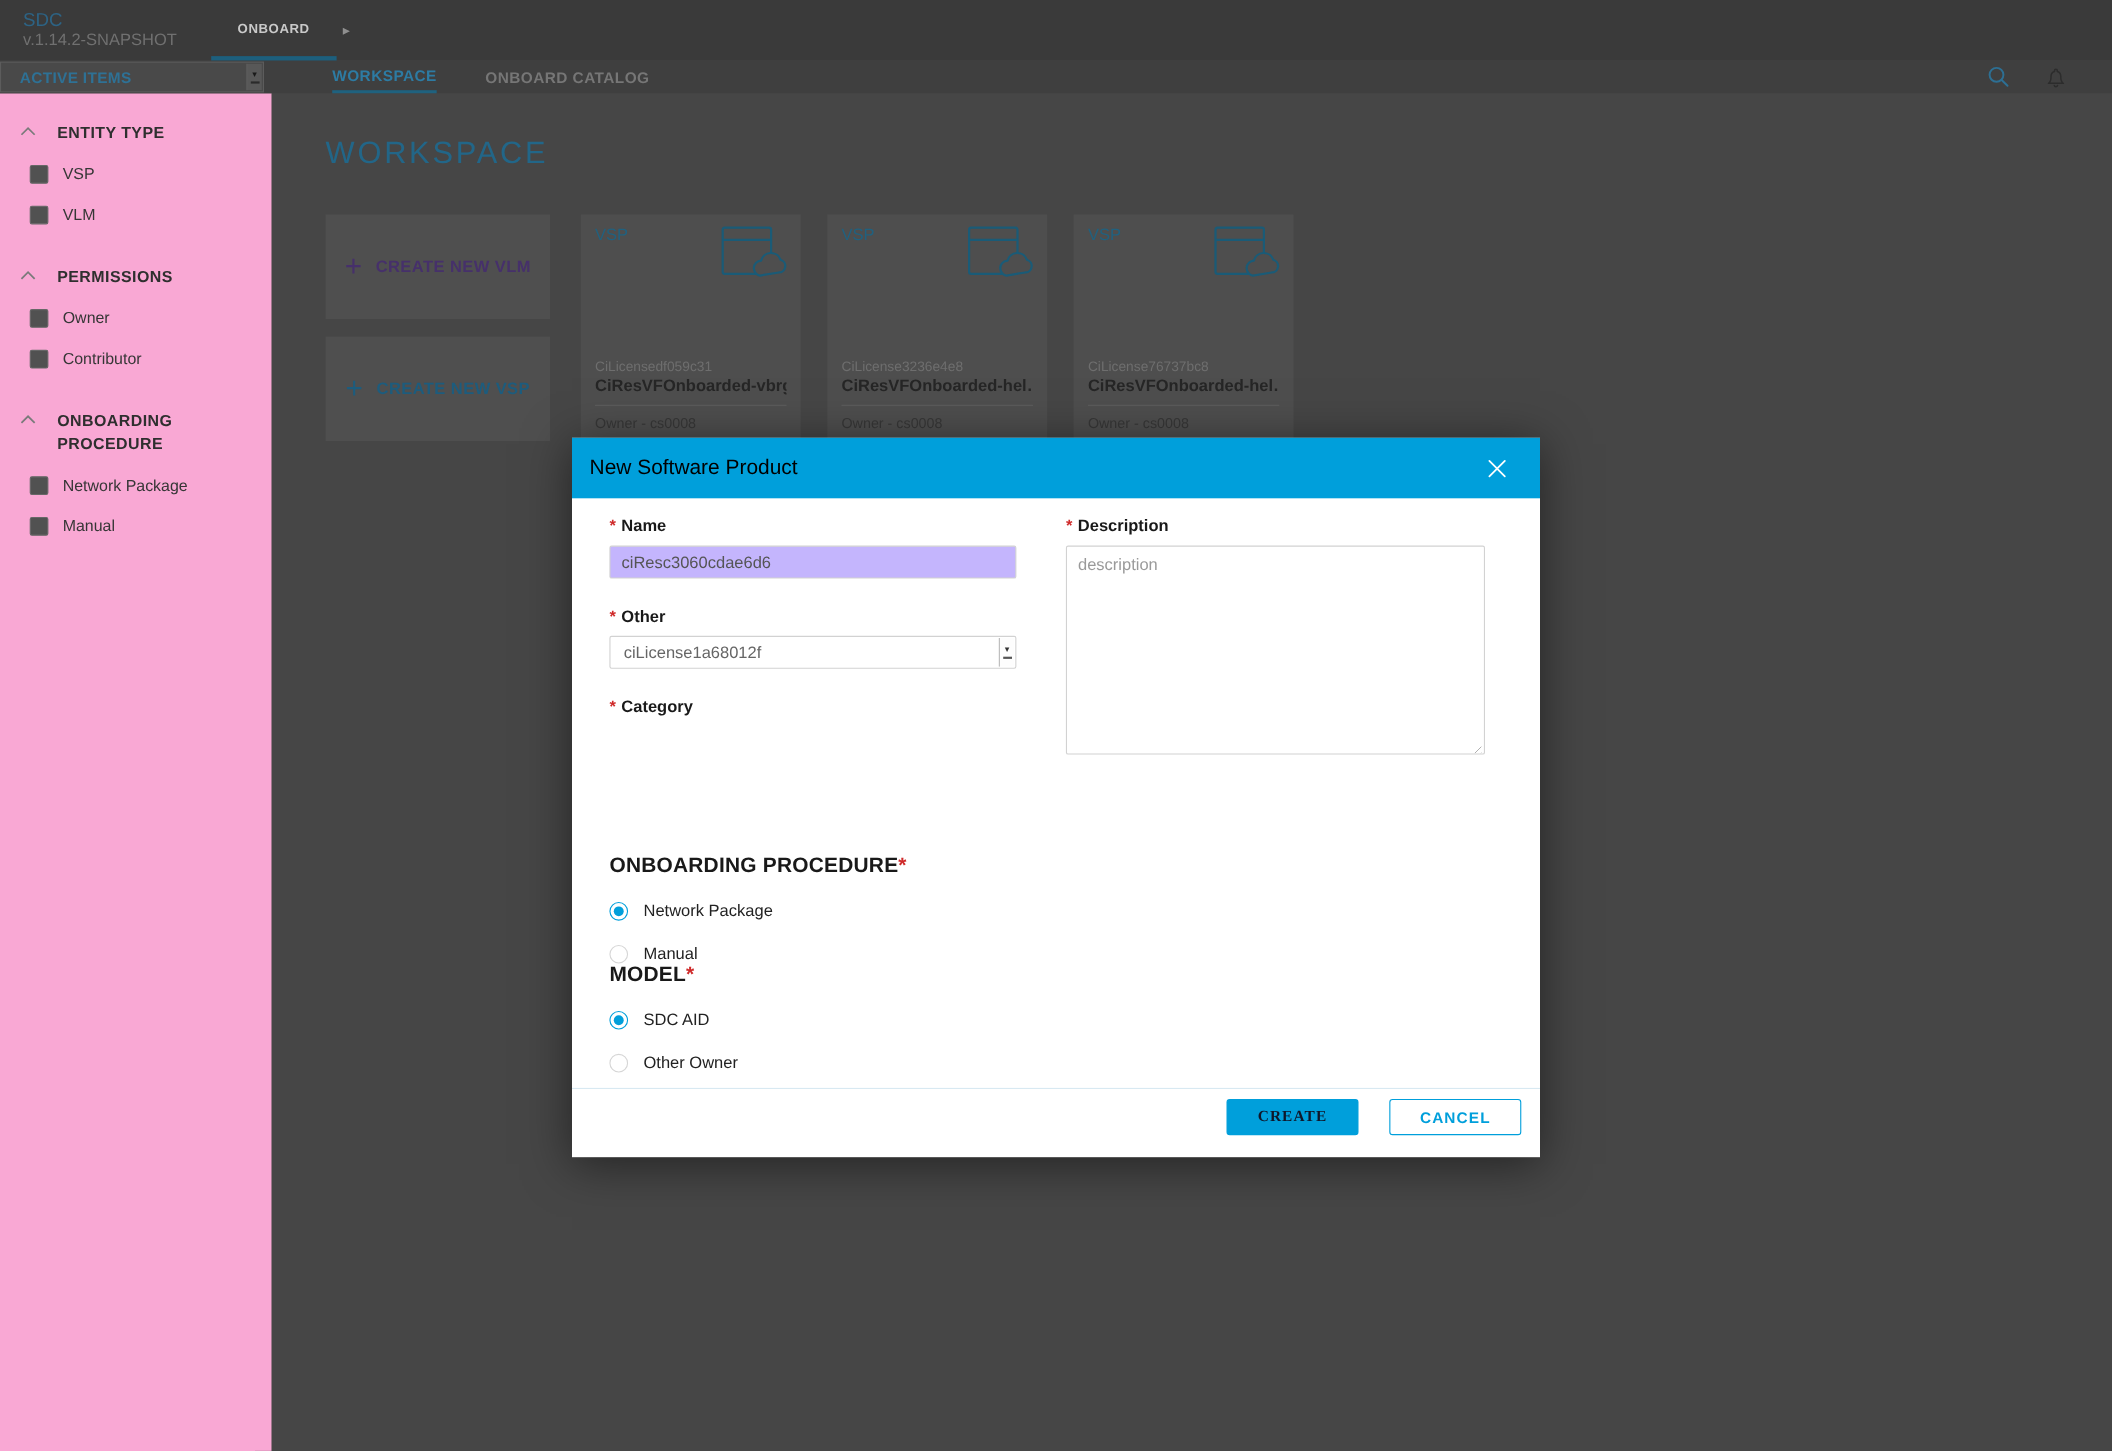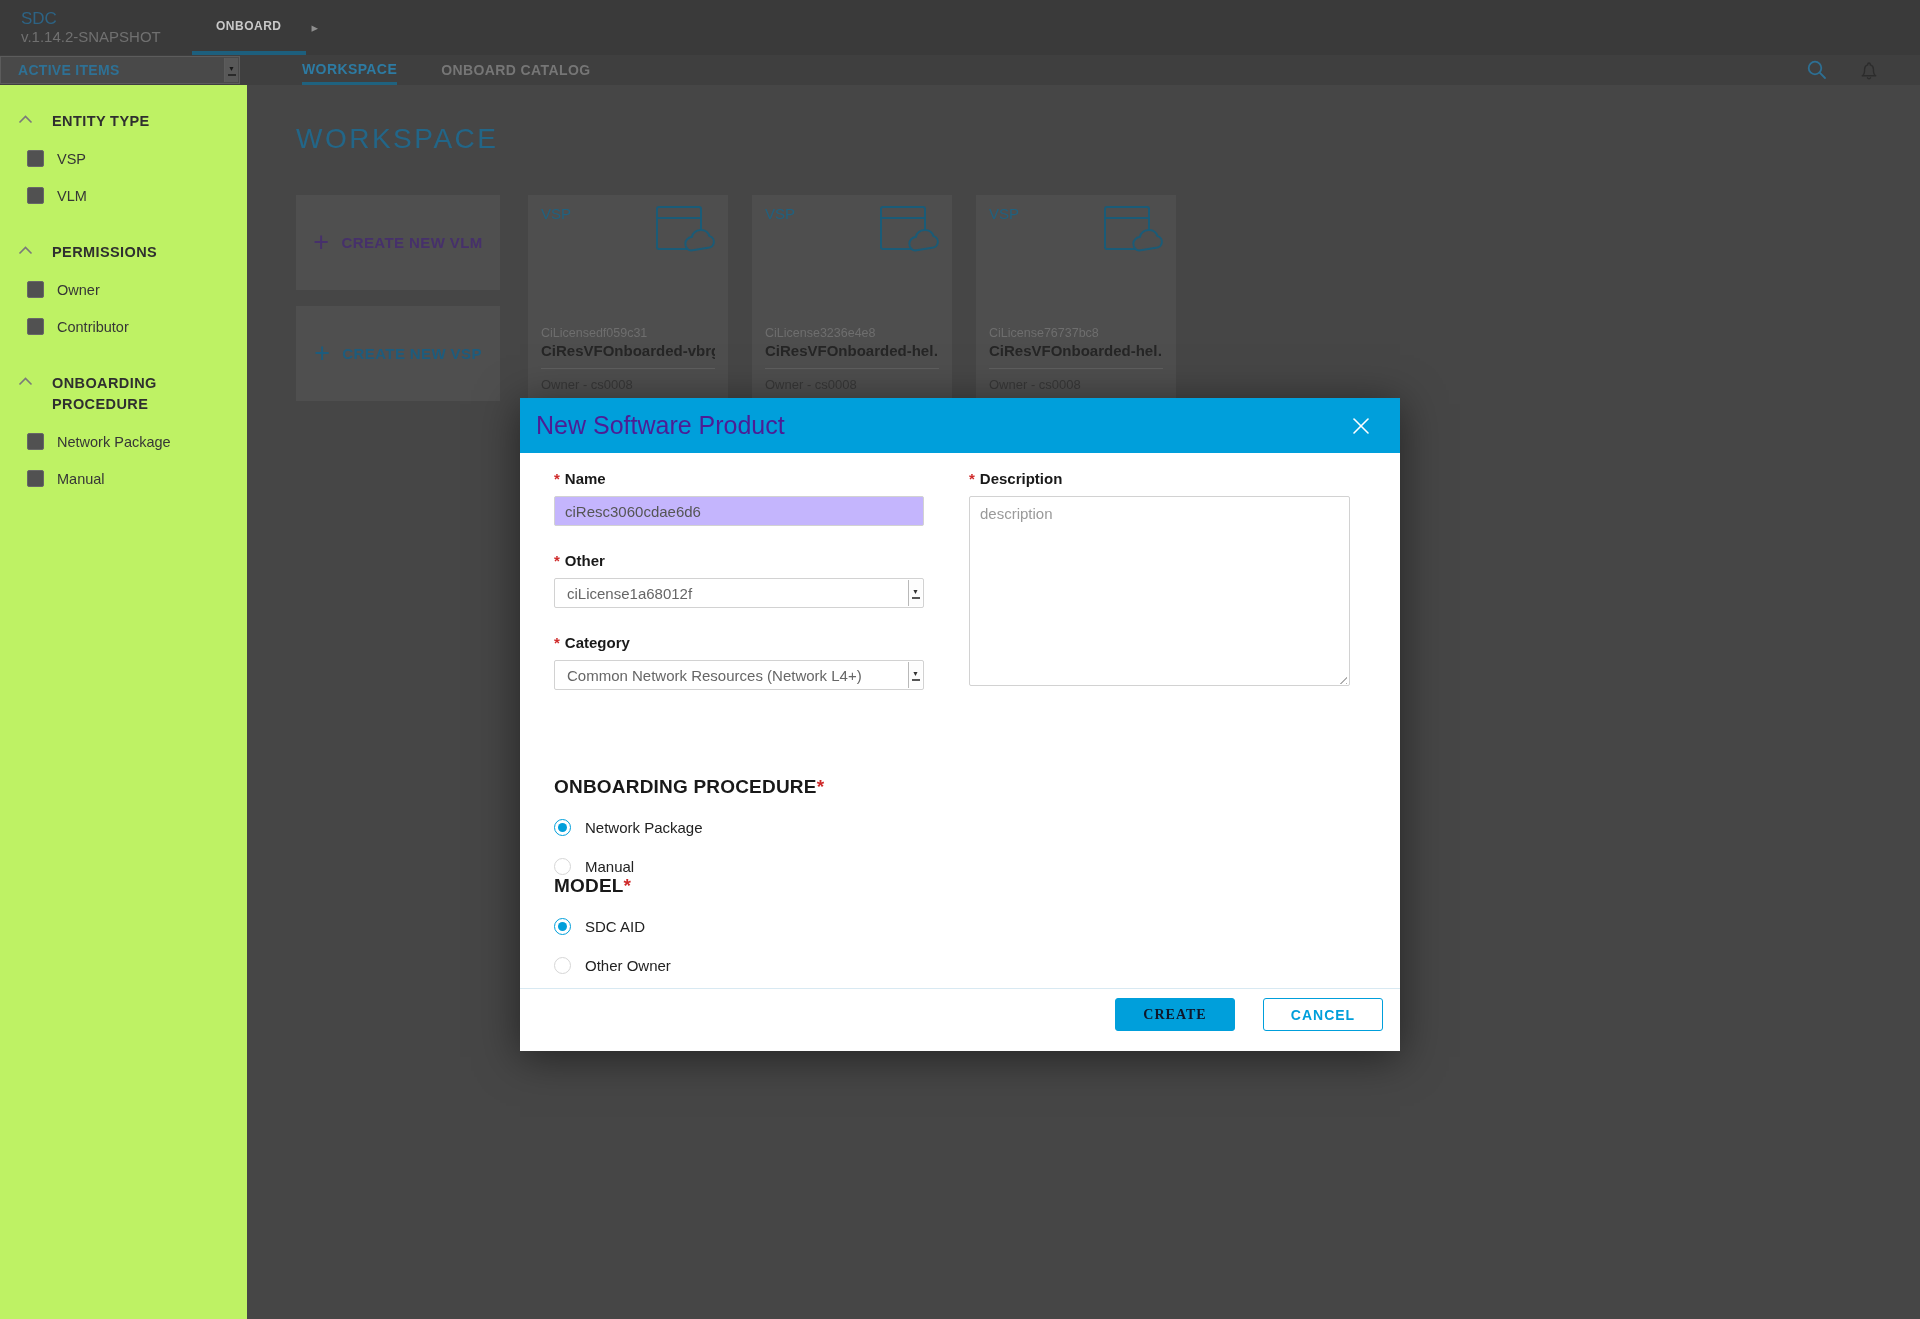--- a/index.html
+++ b/index.html
@@ -29,21 +29,21 @@
   .native-arrow .bar { width:8px; border-bottom:2px solid #2a2a2a; margin-top:2px; }
   .bar2-tabs { display:flex; align-items:stretch; margin-left:62px; }
   .bar2-tab { display:flex; align-items:center; margin-right:44px; font-size:14px; font-weight:600;
               letter-spacing:.4px; color:#767676; cursor:pointer; }
   .bar2-tab.active { color:#2d7ba3; border-bottom:3px solid #1f627f; }
   .bar2-icons { margin-left:auto; display:flex; align-items:center; gap:30px; padding-right:40px; }
   .icon-btn { width:22px; height:22px; cursor:pointer; }
 
   
   .layout { display:flex; height:1234px; }
-  .sidebar { width:247px; background:#bef264; padding:26px 0 0 0; flex-shrink:0; }
+  .sidebar { width:247px; background:#f9a8d4; padding:26px 0 0 0; flex-shrink:0; }
   .filter-section { margin-bottom:28px; }
   .section-header { display:flex; align-items:flex-start; margin-bottom:8px; cursor:pointer; }
   .section-chevron { width:15px; margin:4px 0 0 18px; flex-shrink:0; }
   .section-title { margin-left:19px; width:160px; color:#2f2f2f; font-size:14.5px; font-weight:700;
                    letter-spacing:.4px; line-height:21px; }
   .filter-item { height:37px; display:flex; align-items:center; padding-left:27px; cursor:pointer; }
   .checkbox { width:17px; height:17px; border:1px solid #676767; border-radius:2px; background:#515151; }
   .filter-item-label { margin-left:13px; color:#363636; font-size:14.5px; }
 
   .main { flex:1; padding:38px 0 0 49px; background:#464646; }
@@ -64,21 +64,21 @@
   .card-bottom { position:absolute; left:13px; right:13px; bottom:8px; }
   .card-vendor { color:#6e6e6e; font-size:12.5px; white-space:nowrap; overflow:hidden; }
   .card-name { color:#262626; font-size:15px; font-weight:700; margin-top:2px; white-space:nowrap; overflow:hidden; }
   .card-divider { border-top:1px solid #5e5e5e; margin-top:9px; }
   .card-owner { color:#373737; font-size:13px; margin-top:8px; }
 
   
   .modal { position:absolute; top:398px; left:50%; transform:translateX(-50%); width:880px;
            background:#fff; box-shadow:0 6px 40px rgba(0,0,0,.5); }
   .modal-header { height:55px; background:#009fdb; display:flex; align-items:center; padding:0 16px; }
-  .modal-title { color:#4c1d95; font-size:25px; font-weight:400; }
+  .modal-title { color:#000000; font-size:19px; font-weight:400; }
   .modal-close { margin-left:auto; margin-right:12px; width:22px; height:22px; cursor:pointer; }
 
   .modal-body { display:flex; padding:17px 50px 0 34px; }
   .form-col-left { width:370px; margin-right:45px; flex-shrink:0; }
   .form-col-right { flex:1; }
   .field-group { margin-bottom:26px; }
   .field-label { display:block; font-size:15px; font-weight:600; color:#191919; margin-bottom:8px; height:18px; }
   .req { color:#cf2a2a; margin-right:5px; font-weight:600; }
   .text-input { width:100%; height:30px; border:1px solid #d2d2d2; border-radius:2px; background:#c4b5fd;
                 padding:0 10px; font-size:15px; color:#555; font-family:"Liberation Sans",sans-serif; outline:none; }
@@ -293,27 +293,20 @@
           <div class="select-box">
             <span>ciLicense1a68012f</span>
             <span class="native-arrow">
                 <span class="tri">▼</span>
                 <span class="bar"></span>
               </span>
           </div>
         </div>
         <div class="field-group">
           <label class="field-label"><span class="req">*</span><span>Category</span></label>
-          <div class="select-box">
-            <span>Common Network Resources (Network L4+)</span>
-            <span class="native-arrow">
-                <span class="tri">▼</span>
-                <span class="bar"></span>
-              </span>
-          </div>
         </div>
       </div>
 
       <div class="form-col-right">
         <div class="field-group">
           <label class="field-label"><span class="req">*</span><span>Description</span></label>
           <div class="textarea-wrap">
             <textarea class="desc-textarea" placeholder="description" style=""></textarea>
             <div class="resize-handle"></div>
           </div>

